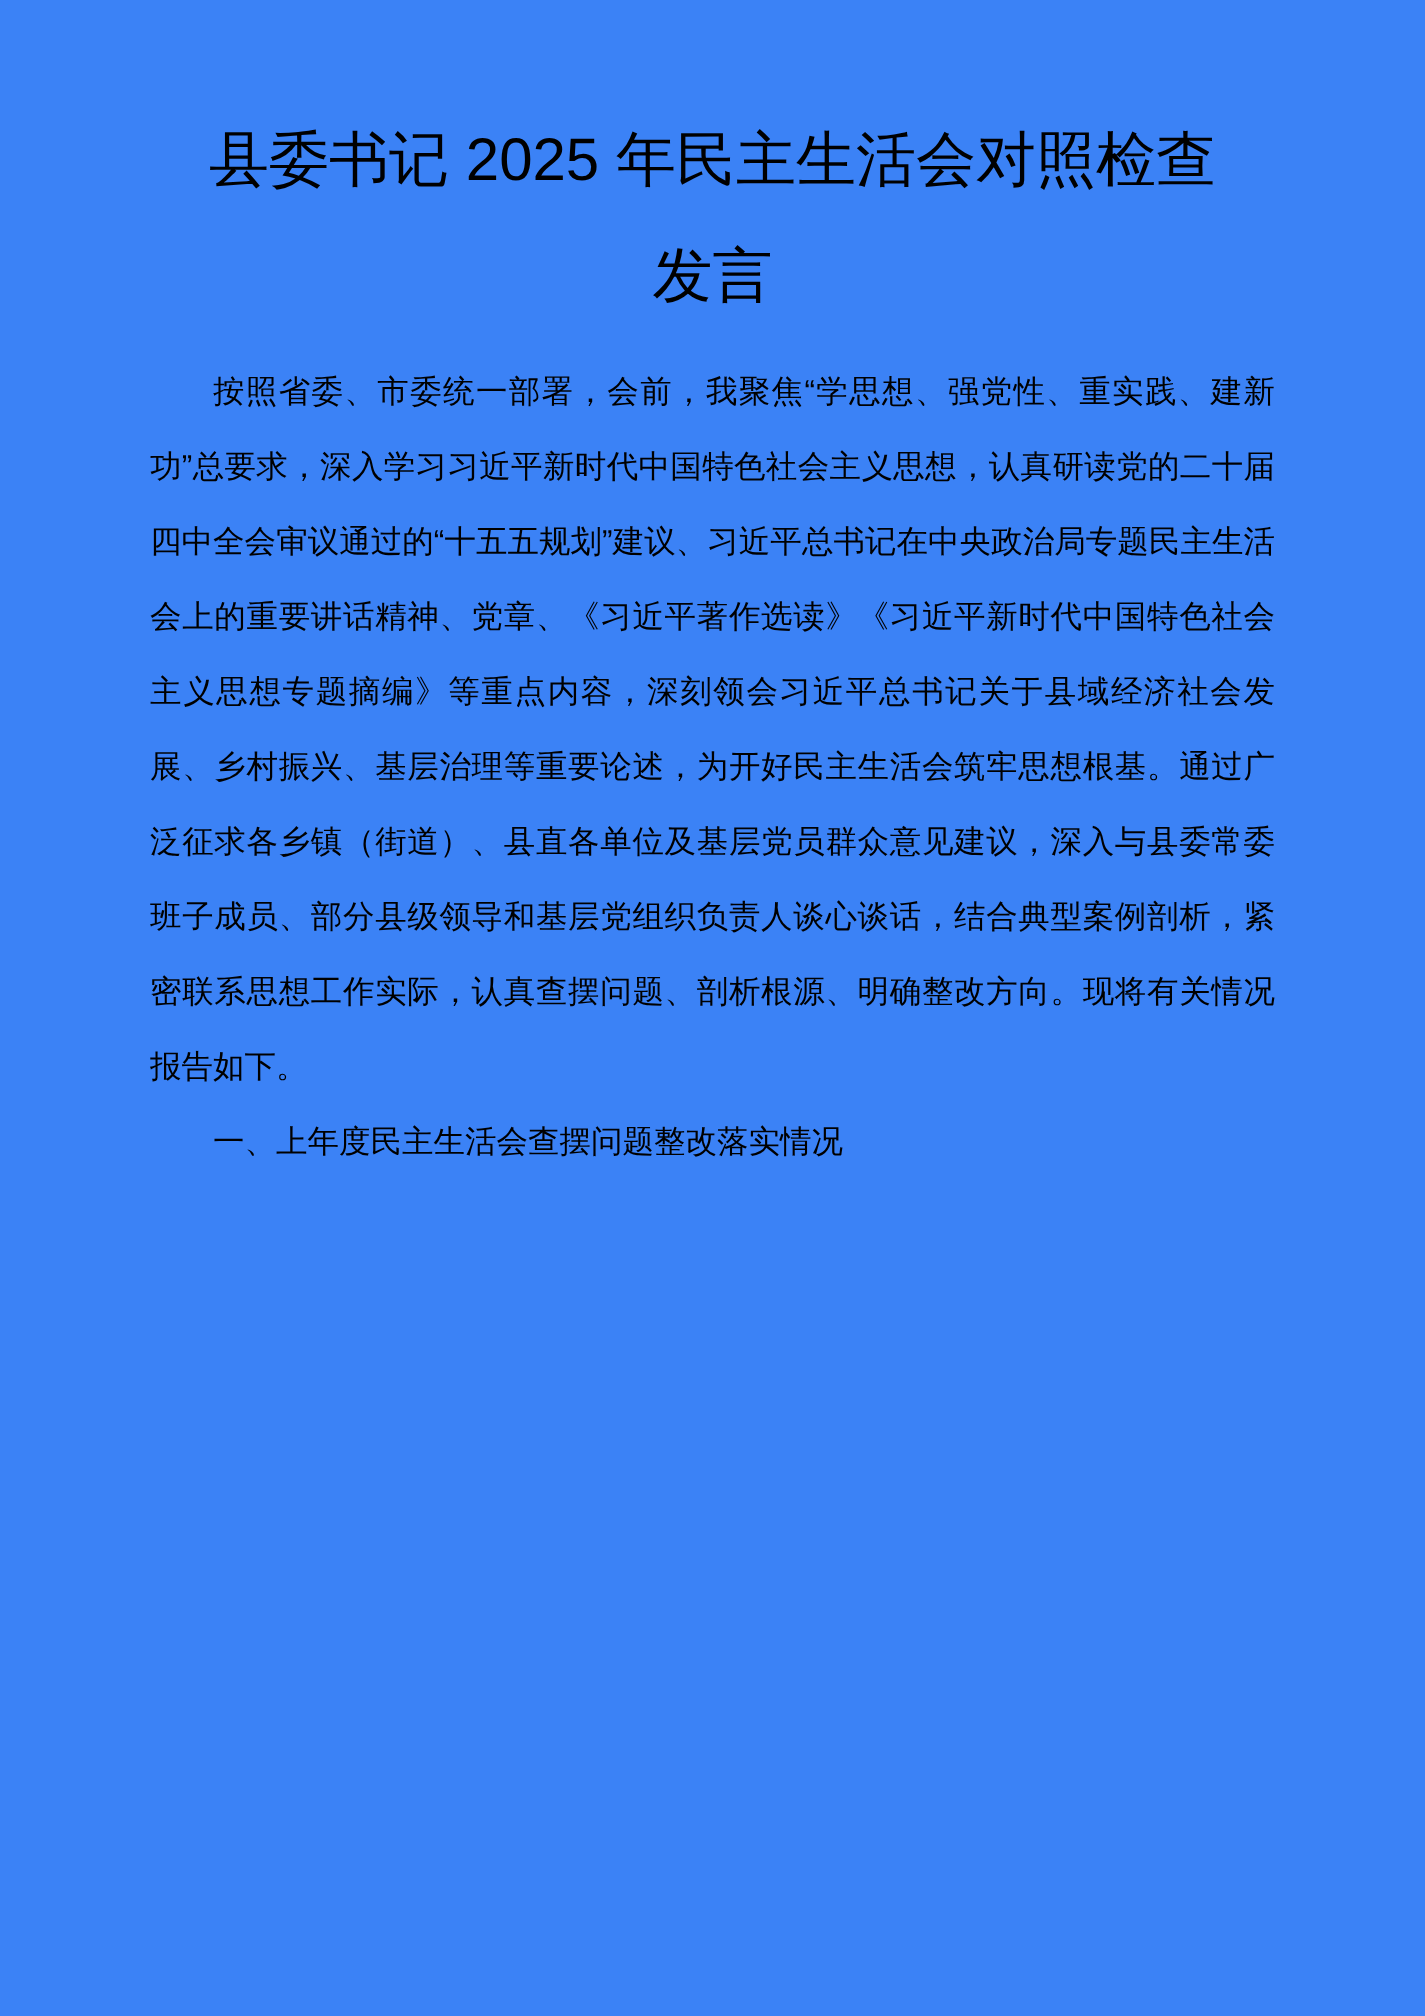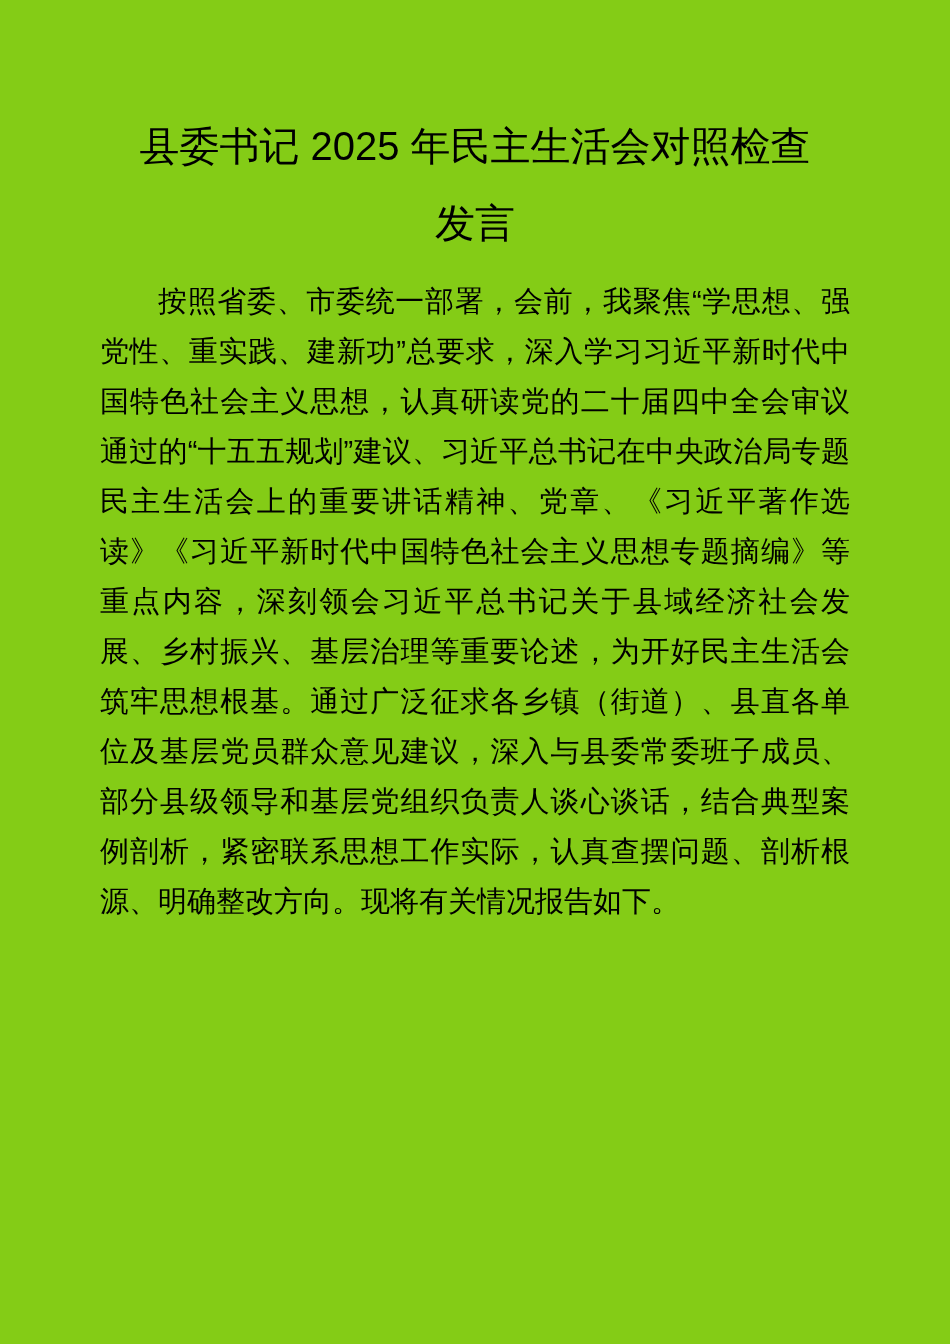--- a/index.html
+++ b/index.html
@@ -11,37 +11,37 @@
     height: 1344px;
     background: #ffffff;
     color: #000000;
     font-family: "Liberation Sans", "DejaVu Sans", sans-serif;
     overflow: hidden;
   }
   .page {
     box-sizing: border-box;
     width: 950px;
     height: 1344px;
-    background: #84cc16;
-    padding: 108px 100px 0 100px;
+    background: #3b82f6;
+    padding: 69px 100px 0 100px;
   }
   .doc-title {
     margin: 0 0 14px 0;
     font-size: 40px;
     font-weight: normal;
     line-height: 77px;
     text-align: center;
     color: #000000;
   }
   .title-line {
     display: block;
   }
   .para {
     margin: 0;
-    font-size: 29px;
+    font-size: 21px;
     line-height: 50px;
     text-align: justify;
     text-justify: inter-ideograph;
     text-indent: 2em;
     color: #000000;
   }
   .para.heading {
     font-weight: normal;
   }
 </style>
@@ -49,14 +49,15 @@
 <body>
 
 <div class="page">
   <h1 class="doc-title">
     <span class="title-line">县委书记 2025 年民主生活会对照检查</span>
     <span class="title-line">发言</span>
   </h1>
 
   <p class="para">按照省委、市委统一部署，会前，我聚焦“学思想、强党性、重实践、建新功”总要求，深入学习习近平新时代中国特色社会主义思想，认真研读党的二十届四中全会审议通过的“十五五规划”建议、习近平总书记在中央政治局专题民主生活会上的重要讲话精神、党章、《习近平著作选读》《习近平新时代中国特色社会主义思想专题摘编》等重点内容，深刻领会习近平总书记关于县域经济社会发展、乡村振兴、基层治理等重要论述，为开好民主生活会筑牢思想根基。通过广泛征求各乡镇（街道）、县直各单位及基层党员群众意见建议，深入与县委常委班子成员、部分县级领导和基层党组织负责人谈心谈话，结合典型案例剖析，紧密联系思想工作实际，认真查摆问题、剖析根源、明确整改方向。现将有关情况报告如下。</p>
 
+  <p class="para heading">一、上年度民主生活会查摆问题整改落实情况</p>
 
 </div>
 
 </body></html>

